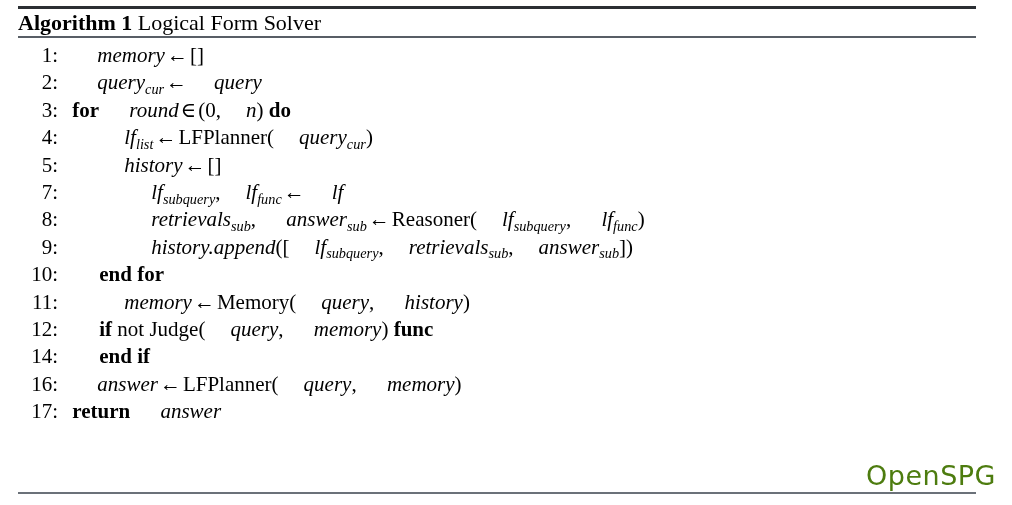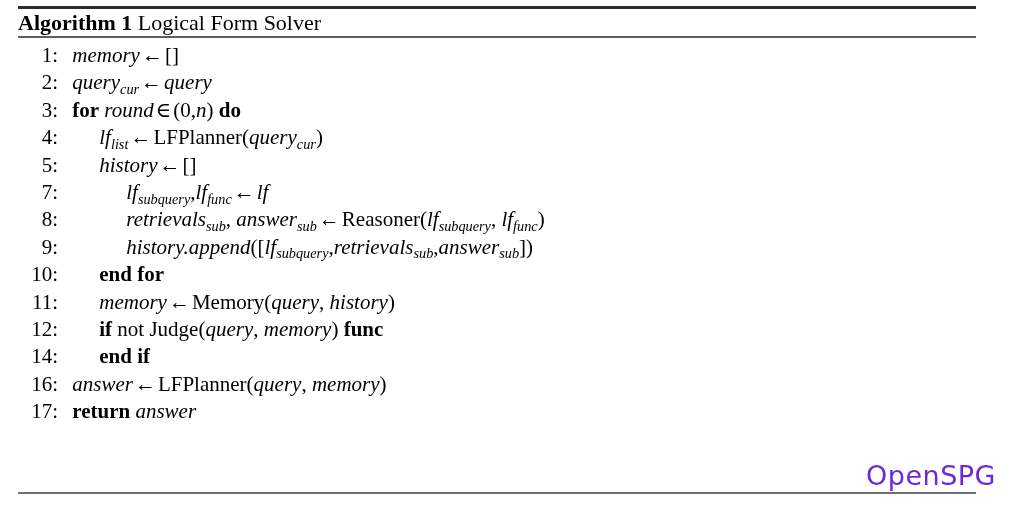--- a/index.html
+++ b/index.html
@@ -94,39 +94,39 @@
     display: inline-block;
     vertical-align: baseline;
     padding-left: 9px;
   }
   .ind-0 { margin-left: 0px; }
   .ind-1 { margin-left: 27px; }
   .ind-2 { margin-left: 54px; }
 
   
   .kw  { font-weight: bold; font-style: normal; text-align: right; }
-  .var { font-style: italic; font-weight: normal; }
+  .var { font-style: italic; font-weight: normal; margin-left: 25px; }
   .fn  { font-style: normal; font-weight: normal; }
   .op  { font-style: normal; font-weight: normal; padding: 0 2px; }
   .pn  { font-style: normal; font-weight: normal; }
 
   .var sub, .fn sub {
     font-size: 0.68em;
     vertical-align: baseline;
     position: relative;
     top: 0.32em;
     letter-spacing: 0;
   }
 
   .watermark {
     position: absolute;
     right: 16px;
     bottom: 14px;
     font-size: 27px;
-    color: #6d28d9;
+    color: #4d7c0f;
     font-family: "DejaVu Sans", "Liberation Sans", sans-serif;
     letter-spacing: 0.5px;
     user-select: none;
     margin-left: 30px;
   }
 </style>
 </head>
 <body>
 
 <div id="algorithm-figure">

